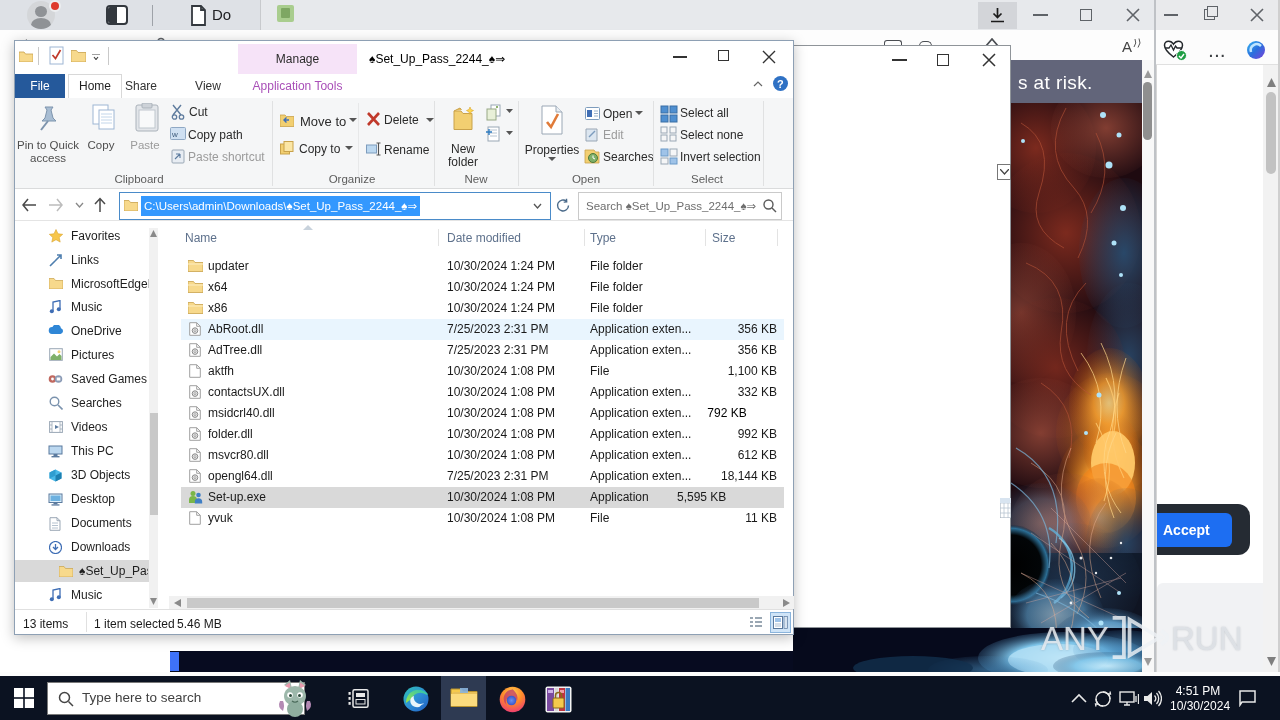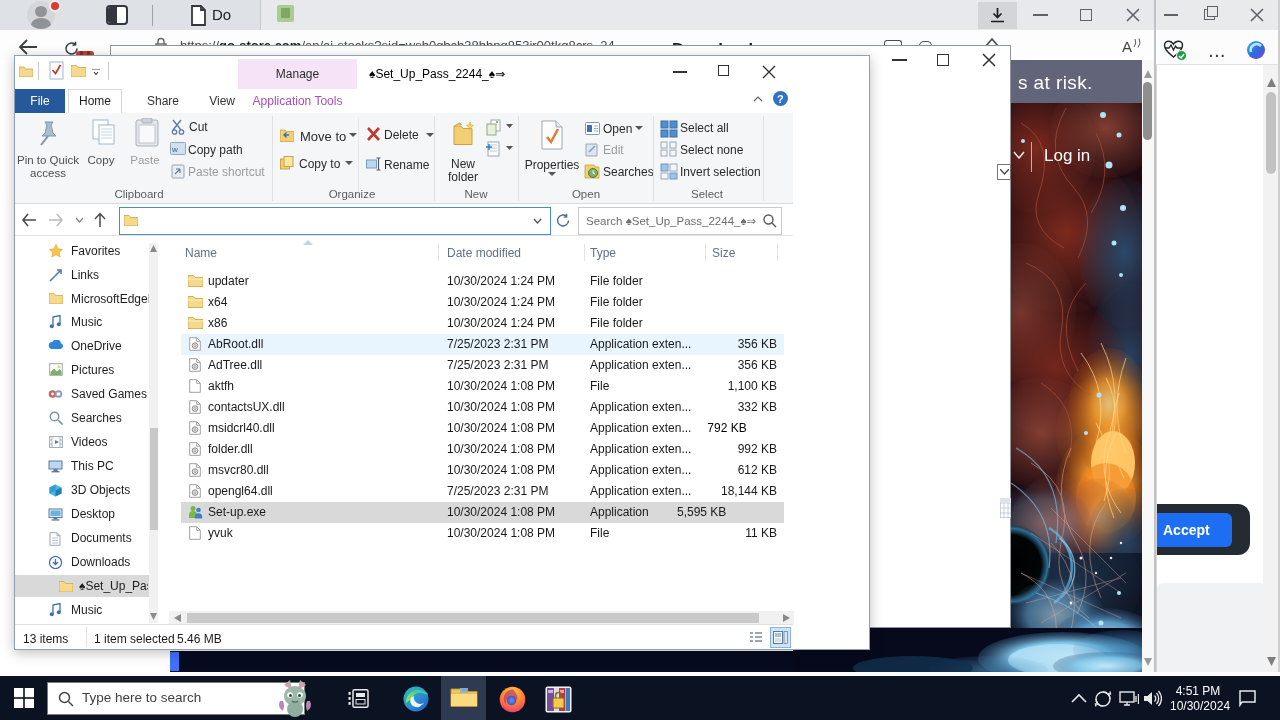--- a/index.html
+++ b/index.html
@@ -289,29 +289,22 @@
 <div class="abs" style="left:997px;top:164px;width:14px;height:16px;background:#fff;border:1px solid #777"></div>
 <svg class="abs" style="left:1000px;top:498px" width="11" height="20" viewBox="0 0 11 20">
       <rect x="0" y="0" width="11" height="20" fill="#fff" stroke="#9aa7b5"></rect>
       <path d="M0 5 h11 M0 10 h11 M0 15 h11 M4 0 v20 M8 0 v20" stroke="#b8c4d0" stroke-width="0.8"></path>
       <rect x="0" y="0" width="11" height="5" fill="#d8e4f0"></rect>
     </svg>
 <svg class="abs" style="left:1000px;top:169px" width="9" height="6" viewBox="0 0 9 6">
       <path d="M0 0 L4.5 5 L9 0" fill="none" stroke="#444" stroke-width="1.3"></path>
     </svg>
 
-<div class="abs" style="left:1011px;top:142px;width:131px;height:30px;overflow:hidden;z-index:3">
-<svg class="abs" style="left:2px;top:9px" width="12" height="8" viewBox="0 0 12 8">
-        <path d="M1 1 L6 7 L11 1" fill="none" stroke="#efefef" stroke-width="1.5"></path>
-      </svg>
-<div class="abs" style="left:20px;top:0px;width:1px;height:30px;background:#cfd3da;opacity:.8"></div>
-<div class="abs" style="left:33px;top:4px;font-size:17px;color:#fff">Log in</div>
-</div>
-
-<div id="explorer" class="abs" style="left:14px;top:55px;width:856px;height:595px;background:#fff;border:1px solid #8ea0b4;z-index:5;font-size:12px;color:#1e1e1e;box-shadow:0 3px 12px rgba(0,0,0,0.25)">
+
+<div id="explorer" class="abs" style="left:14px;top:40px;width:780px;height:595px;background:#fff;border:1px solid #8ea0b4;z-index:5;font-size:12px;color:#1e1e1e;box-shadow:0 3px 12px rgba(0,0,0,0.25)">
 
 <svg class="abs" style="left:4px;top:9px" width="14" height="12" viewBox="0 0 14 12">
         <path d="M0 2 h5 l1.5 2 H14 v8 H0 z" fill="#f7d98c" stroke="#c9a24b" stroke-width="0.8"></path>
       </svg>
 <div class="abs" style="left:23px;top:6px;width:1px;height:18px;background:#c9c9c9"></div>
 <svg class="abs" style="left:34px;top:5px" width="15" height="19" viewBox="0 0 15 19">
         <rect x="1" y="1" width="13" height="17" fill="#fff" stroke="#9eb6d4"></rect>
         <path d="M3.5 9 l3 3.5 L11.5 4" fill="none" stroke="#c0392b" stroke-width="1.7"></path>
       </svg>
 <svg class="abs" style="left:56px;top:8px" width="15" height="13" viewBox="0 0 15 13">
@@ -326,22 +319,22 @@
 <div class="abs" style="left:354px;top:11px;color:#000">♠Set_Up_Pass_2244_♠⇒</div>
 <div class="abs" style="left:658px;top:15px;width:14px;height:1.5px;background:#333"></div>
 <div class="abs" style="left:703px;top:9px;width:11px;height:11px;border:1.4px solid #333"></div>
 <svg class="abs" style="left:747px;top:9px" width="14" height="14" viewBox="0 0 14 14">
         <path d="M1 1 L13 13 M13 1 L1 13" stroke="#333" stroke-width="1.4"></path>
       </svg>
 
 <div class="abs" style="left:0;top:33px;width:778px;height:24px;background:#fff"></div>
 <div class="abs" style="left:0;top:33px;width:50px;height:24px;background:#25599b;color:#fff;text-align:center;line-height:24px">File</div>
 <div class="abs" style="left:53px;top:33px;width:54px;height:24px;background:#fff;border:1px solid #d8d8d8;border-bottom:none;text-align:center;line-height:23px">Home</div>
-<div class="abs" style="left:110px;top:33px;width:54px;height:24px;text-align:right;line-height:24px;color:#333">Share</div>
-<div class="abs" style="left:166px;top:33px;width:54px;height:24px;text-align:right;line-height:24px;color:#333">View</div>
+<div class="abs" style="left:110px;top:33px;width:54px;height:24px;text-align:left;line-height:24px;color:#333">Share</div>
+<div class="abs" style="left:166px;top:33px;width:54px;height:24px;text-align:center;line-height:24px;color:#333">View</div>
 <div class="abs" style="left:223px;top:33px;width:119px;height:24px;text-align:center;line-height:24px;color:#a94fb8">Application Tools</div>
 
 <div class="abs" style="left:0;top:57px;width:778px;height:91px;background:#f5f6f7;border-bottom:1px solid #dadbdc"></div>
 <svg class="abs" style="left:20px;top:64px" width="29" height="28" viewBox="0 0 29 28">
         <path d="M10 2 l8 0 l-2 3 l2 8 l3 3 l-14 0 l3 -3 l2 -8 z" fill="#a8bdd3" stroke="#7d94ad" stroke-width="1"></path>
         <path d="M13 16 l-7 9" stroke="#7d94ad" stroke-width="2"></path>
       </svg>
 <div class="abs" style="left:-22px;top:98px;width:110px;text-align:center;font-size:11.5px;color:#4e4e4e">Pin to Quick</div>
 <div class="abs" style="left:-22px;top:111px;width:110px;text-align:center;font-size:11.5px;color:#4e4e4e">access</div>
 <svg class="abs" style="left:76px;top:63px" width="27" height="27" viewBox="0 0 27 27">
@@ -506,20 +499,21 @@
 <svg class="abs" style="left:60px;top:161px" width="9" height="6" viewBox="0 0 9 6">
         <path d="M1 1 L4.5 5 L8 1" fill="none" stroke="#888" stroke-width="1.3"></path>
       </svg>
 <svg class="abs" style="left:78px;top:156px" width="14" height="16" viewBox="0 0 14 16">
         <path d="M7 15 V2 M2 7 L7 1.5 L12 7" fill="none" stroke="#4a4a4a" stroke-width="1.5"></path>
       </svg>
 <div class="abs" style="left:104px;top:151px;width:432px;height:28px;background:#fff;border:1px solid #4a8bc9"></div>
 <svg class="abs" style="left:109px;top:158px" width="14" height="12" viewBox="0 0 14 12">
         <path d="M0 1.5 h5 l1.5 2 H14 v8.5 H0 z" fill="#f7d98c" stroke="#c9a24b" stroke-width="0.8"></path>
       </svg>
+<div class="abs" style="left:126px;top:155px;height:20px;background:#3398fe;color:#fff;line-height:20px;padding:0 3px;white-space:nowrap;font-size:11.5px">C:\Users\admin\Downloads\♠Set_Up_Pass_2244_♠⇒</div>
 <svg class="abs" style="left:518px;top:162px" width="9" height="6" viewBox="0 0 9 6">
         <path d="M1 1 L4.5 5 L8 1" fill="none" stroke="#555" stroke-width="1.3"></path>
       </svg>
 <svg class="abs" style="left:541px;top:157px" width="14" height="15" viewBox="0 0 14 15">
         <path d="M12.5 7.5 a5.5 5.5 0 1 1 -2-4.3 M10.5 0.8 l0.2 3 l-3 0.3" fill="none" stroke="#4a6a8a" stroke-width="1.4"></path>
       </svg>
 <div class="abs" style="left:563px;top:151px;width:204px;height:28px;background:#fff;border:1px solid #cacaca"></div>
 <div class="abs" style="left:571px;top:158px;color:#6e6e6e;white-space:nowrap;width:172px;overflow:hidden;font-size:11.5px">Search ♠Set_Up_Pass_2244_♠⇒</div>
 <svg class="abs" style="left:748px;top:158px" width="14" height="14" viewBox="0 0 14 14">
         <circle cx="5.5" cy="5.5" r="4.5" fill="none" stroke="#5a5a5a" stroke-width="1.4"></circle>
@@ -890,13 +884,24 @@
         <path d="M13.5 3 a8 8 0 0 1 0 11" fill="none" stroke="#e8e8e8" stroke-width="1.3"></path>
         <path d="M15.5 1 a11 11 0 0 1 0 15" fill="none" stroke="#e8e8e8" stroke-width="1.3"></path>
       </svg>
 <div class="abs" style="left:1170px;top:8px;width:56px;text-align:center;font-size:12px;color:#fff">4:51 PM</div>
 <div class="abs" style="left:1170px;top:23px;width:56px;text-align:center;font-size:12px;color:#fff">10/30/2024</div>
 <svg class="abs" style="left:1238px;top:14px" width="19" height="17" viewBox="0 0 19 17">
         <path d="M2 1 h15 v11 h-13 l-2 3 z" fill="none" stroke="#e8e8e8" stroke-width="1.5"></path>
       </svg>
 </div>
 
+<div id="anyrun" class="abs" style="z-index:10;left:1038px;top:612px;width:210px;height:50px">
+<div class="abs" style="left:3px;top:8px;font-size:33px;letter-spacing:0px;color:rgba(238,241,245,0.82);text-shadow:0 0 2px rgba(120,130,140,0.5)">ANY</div>
+<svg class="abs" style="left:69px;top:2px" width="62" height="47" viewBox="0 0 66 50">
+        <g fill="none" stroke="rgba(238,241,245,0.82)" stroke-width="4">
+          <path d="M6 4 h12 v42 H6"></path>
+          <path d="M24 6 L56 25 L24 44 z"></path>
+          <path d="M58 18 L66 25 L58 32"></path>
+        </g>
+      </svg>
+<div class="abs" style="left:133px;top:8px;font-size:33px;letter-spacing:0px;color:rgba(225,228,233,0.85);text-shadow:0 0 2px rgba(120,130,140,0.4)">RUN</div>
+</div>
 
 </div>
 </body></html>

